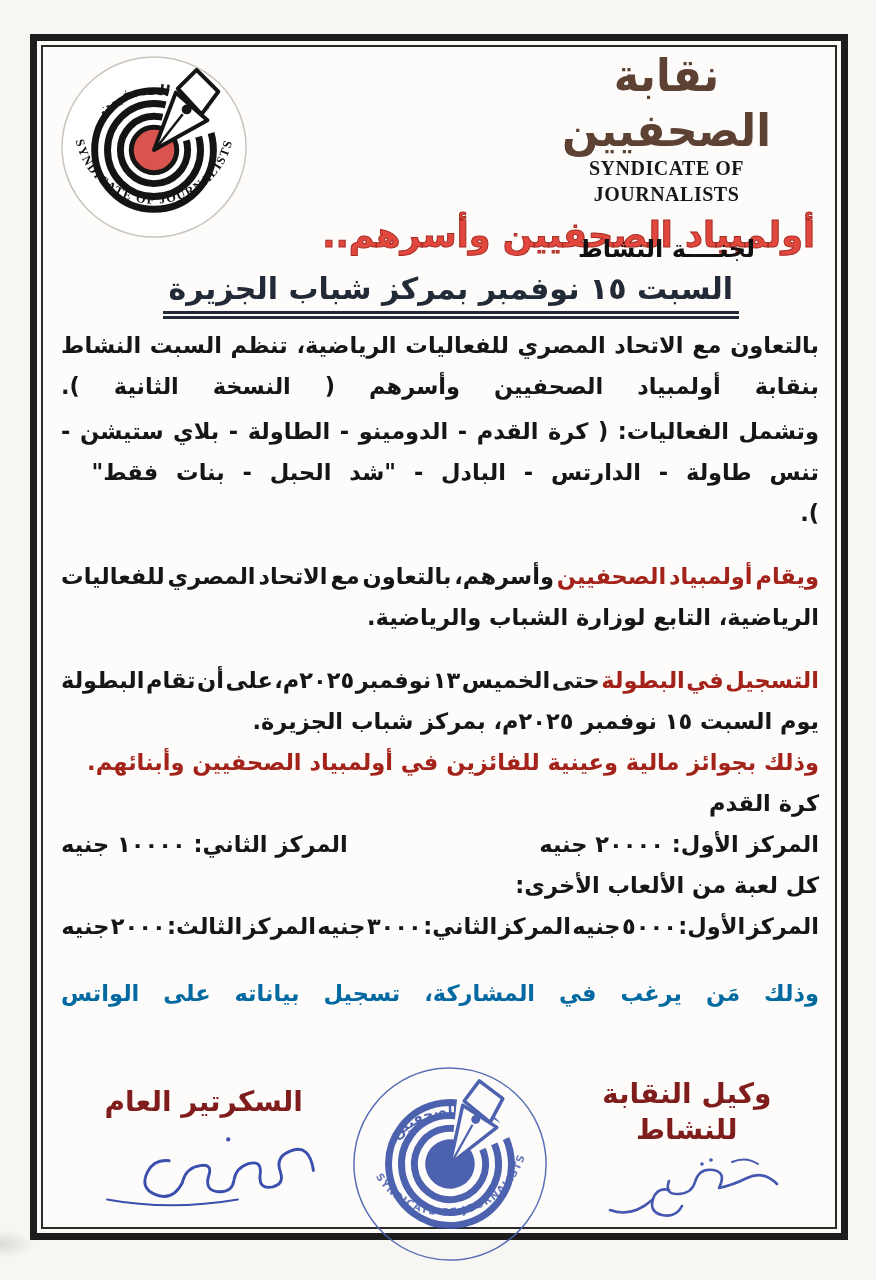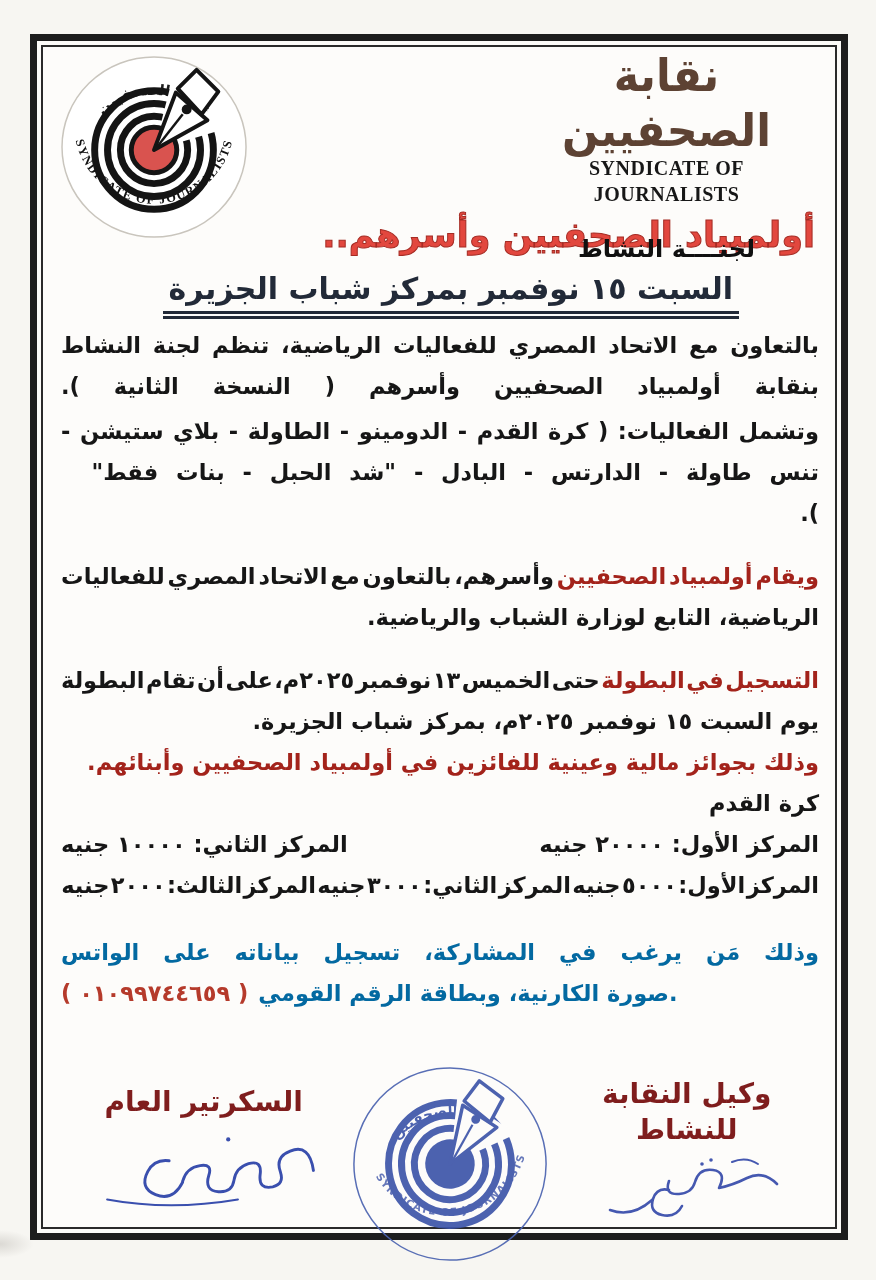--- a/index.html
+++ b/index.html
@@ -102,21 +102,21 @@
 
     <div class="body-lines">
         <div class="bline jrow">
           <span class="c-black">بالتعاون</span>
           <span class="c-black">مع</span>
           <span class="c-black">الاتحاد</span>
           <span class="c-black">المصري</span>
           <span class="c-black">للفعاليات</span>
           <span class="c-black">الرياضية،</span>
           <span class="c-black">تنظم</span>
-          <span class="c-black">لجنة</span>
+          <span class="c-black">السبت</span>
           <span class="c-black">النشاط</span>
         </div>
         <div class="bline jrow">
           <span class="c-black">بنقابة</span>
           <span class="c-black">أولمبياد</span>
           <span class="c-black">الصحفيين</span>
           <span class="c-black">وأسرهم</span>
           <span class="c-black">(</span>
           <span class="c-black">النسخة</span>
           <span class="c-black">الثانية</span>
@@ -164,20 +164,21 @@
           <span class="c-black">تقام</span>
           <span class="c-black">البطولة</span>
         </div>
         <div class="bline al-center"><span class="c-black">يوم السبت ١٥ نوفمبر ٢٠٢٥م، بمركز شباب الجزيرة.</span></div>
         <div class="bline al-center"><span class="c-darkred">وذلك بجوائز مالية وعينية للفائزين في أولمبياد الصحفيين وأبنائهم.</span></div>
         <div class="bline al-right"><span class="c-black">كرة القدم</span></div>
         <div class="bline row-between">
           <span class="c-black">المركز الأول: ٢٠٠٠٠ جنيه</span>
           <span class="c-black">المركز الثاني: ١٠٠٠٠ جنيه</span>
         </div>
+        <div class="bline al-right"><span class="c-black">كل لعبة من الألعاب الأخرى:</span></div>
         <div class="bline jrow">
           <span class="c-black">المركز</span>
           <span class="c-black">الأول:</span>
           <span class="c-black">٥٠٠٠</span>
           <span class="c-black">جنيه</span>
           <span class="c-black">المركز</span>
           <span class="c-black">الثاني:</span>
           <span class="c-black">٣٠٠٠</span>
           <span class="c-black">جنيه</span>
           <span class="c-black">المركز</span>
@@ -188,24 +189,20 @@
         <div class="bline jrow" style="margin-top: 26px;">
           <span class="c-maroon">وذلك</span>
           <span class="c-maroon">مَن</span>
           <span class="c-maroon">يرغب</span>
           <span class="c-maroon">في</span>
           <span class="c-maroon">المشاركة،</span>
           <span class="c-maroon">تسجيل</span>
           <span class="c-maroon">بياناته</span>
           <span class="c-maroon">على</span>
           <span class="c-maroon">الواتس</span>
-        </div>
-        <div class="bline row-ltr">
-          <span class="c-phone">( ٠١٠٩٩٧٤٤٦٥٩ )</span>
-          <span class="c-maroon">صورة الكارنية، وبطاقة الرقم القومي.</span>
         </div>
       </div>
 
     <div class="sig-row">
       <div class="sig-col left">
         <div class="sig-title">السكرتير العام</div>
         <svg class="sig-script" width="250" height="92" viewBox="0 0 250 95">
           <g fill="none" stroke="#3a4fae" stroke-width="3" stroke-linecap="round" stroke-linejoin="round">
             <path d="M238,50 q-4,-28 -24,-20 q-16,6 -10,22 q4,12 -8,15 q-15,3 -13,-13 q2,-15 -12,-11 q-13,4 -15,17 q-2,13 -16,12 q-15,-1 -10,-17 q4,-12 -9,-10 q-14,2 -18,16"></path>
             <path d="M103,62 q-10,20 -28,13 q-17,-7 -8,-24 q7,-13 22,-11"></path>

